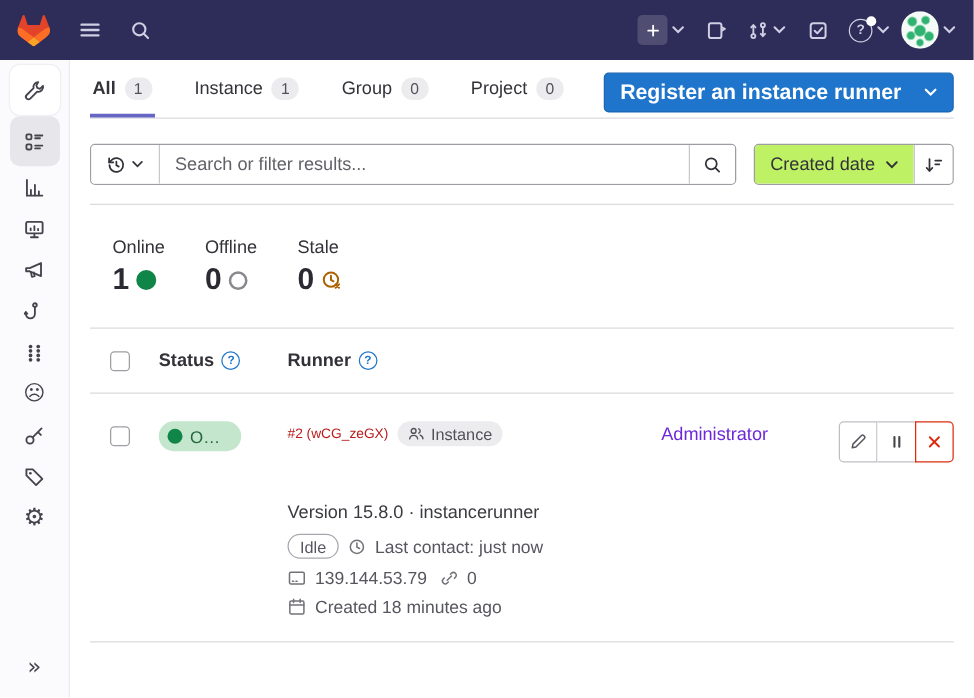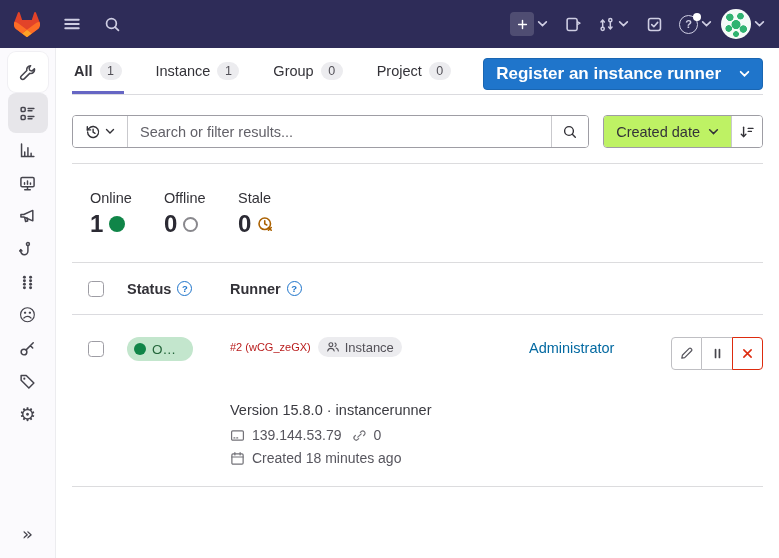--- a/index.html
+++ b/index.html
@@ -180,21 +180,21 @@
   .type-badge {
     display:inline-flex; align-items:center; gap:5px; background:#ececef; color:#535158;
     border-radius:10px; height:20px; padding:0 8px; font-size:13px;
   }
   .version-line { color:#3a3a40; margin-bottom:9px; font-size:14.5px;margin-top:45px; }
   .idle-badge {
     display:inline-flex; align-items:center; border:1px solid #a8a7ad; color:#57565e;
     border-radius:10px; height:20px; padding:0 9px; font-size:13px; background:#fff;
   }
   .muted-ic { color:#737278; display:flex; }
-  .owner-cell { font-size:14.5px; color:#0369a1; padding-top:3px; }
+  .owner-cell { font-size:14.5px; color:#6d28d9; padding-top:3px; }
   .actions-cell { display:flex; justify-content:flex-end; padding-right:0; }
   .btn-group { display:flex; }
   .act-btn {
     width:31px; height:33px; background:#fff; border:1px solid #bfbfc3; cursor:pointer;
     display:flex; align-items:center; justify-content:center; color:#57565e;
   }
   .act-btn.first { border-radius:4px 0 0 4px; }
   .act-btn.mid { border-left:none; }
   .act-btn.danger { border:1px solid #dd2b0e; border-radius:0 4px 4px 0; color:#dd2b0e; margin-left:-1px; }
 </style>
@@ -507,20 +507,32 @@
                   <path d="M2 12.6a3.7 3.7 0 0 1 7.3 0"></path>
                   <path d="M10.3 3.5a2.2 2.2 0 0 1 0 4"></path>
                   <path d="M11.6 9.2a3.7 3.7 0 0 1 2.5 3.4"></path>
                 </g>
               </svg>
             <span>Instance</span>
           </span>
         </div>
         <div class="version-line">Version 15.8.0 · instancerunner</div>
         <div class="rline">
+          <span class="idle-badge">Idle</span>
+          <span class="muted-ic">
+            <svg width="15" height="15" viewBox="0 0 16 16">
+                <g stroke="#737278" stroke-width="1.3" fill="none" stroke-linecap="round">
+                  <circle cx="8" cy="8" r="5.6"></circle>
+                  <path d="M8 4.6v3.5l2.2 1.3"></path>
+                </g>
+              </svg>
+          </span>
+          <span>Last contact: just now</span>
+        </div>
+        <div class="rline">
           <span class="muted-ic">
             <svg width="15" height="15" viewBox="0 0 16 16">
                 <g stroke="#737278" stroke-width="1.3" fill="none" stroke-linecap="round">
                   <rect x="1.7" y="3" width="12.6" height="10" rx="1.2"></rect>
                   <path d="M4.2 10.6h1M7.2 10.6h1"></path>
                 </g>
               </svg>
           </span>
           <span>139.144.53.79</span>
           <span class="muted-ic" style="margin-left:3px;">

